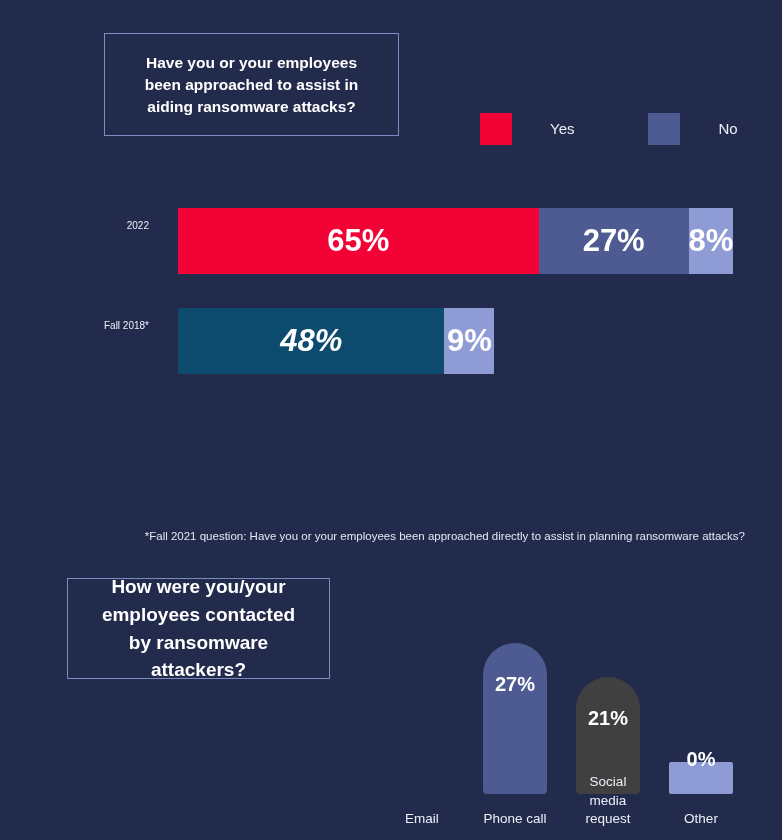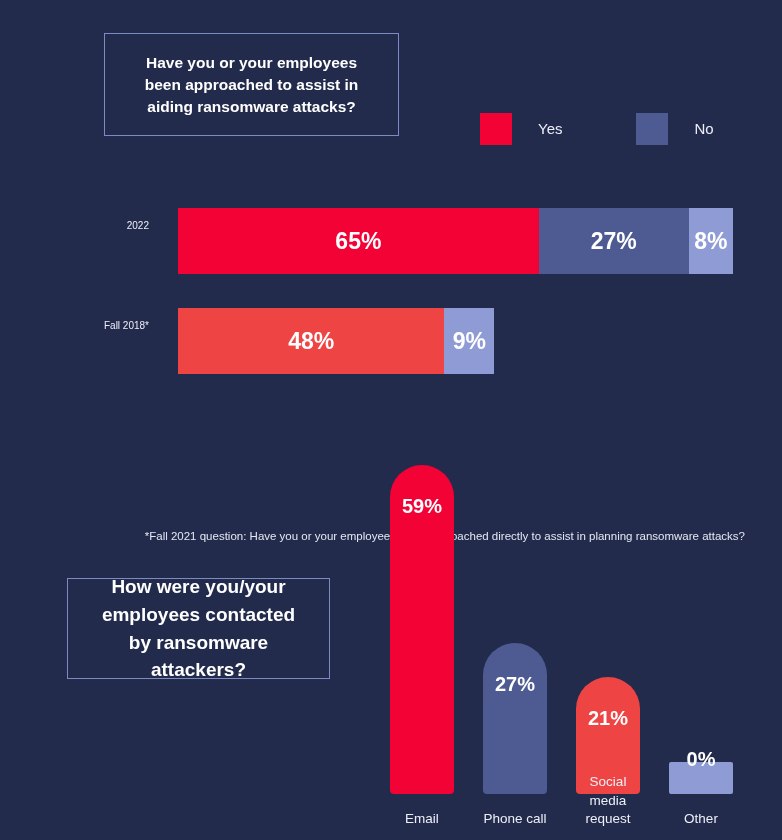--- a/index.html
+++ b/index.html
@@ -39,21 +39,21 @@
     color: #ffffff;
   }
 
   #legend {
     position: absolute;
     left: 432px; top: 56px;
     display: flex;
     align-items: center;
     gap: 26px;
   }
-  .legend-item { display: flex; align-items: center; gap: 10px; }
+  .legend-item { display: flex; align-items: center; gap: 22px; }
   .legend-swatch { width: 28px; height: 26px; display: block; }
   .legend-label { font-size: 15px; color: #EDEFF7; }
 
   
   #stacked-chart { position: absolute; left: 0; top: 140px; width: 782px; height: 250px; }
 
   .stack-row {
     position: absolute;
     left: 0;
     width: 782px;
@@ -78,21 +78,21 @@
     height: 66px;
     display: flex;
     flex: none;
   }
 
   .stack-seg {
     height: 66px;
     display: flex;
     align-items: center;
     justify-content: center;
-    font-size: 23px;
+    font-size: 31px;
     font-weight: bold;
     color: #ffffff;
     overflow: hidden;
   }
 
   #footnote {
     position: absolute;
     left: 0; top: 358px;
     width: 745px;
     text-align: right;
@@ -208,50 +208,47 @@
     <div class="stack-bar">
       <div class="stack-seg" style="background: rgb(242, 2, 53); width: 65%;">65%</div>
       <div class="stack-seg" style="background: rgb(78, 91, 146); width: 27%;">27%</div>
       <div class="stack-seg" style="background: rgb(142, 155, 212); width: 8%;">8%</div>
     </div>
   </div>
 
   <div class="stack-row" id="stack-row-1">
     <div class="stack-row-label">Fall 2018*</div>
     <div class="stack-bar">
-      <div class="stack-seg" style="background: #ef4444; width: 48%;">48%</div>
+      <div class="stack-seg" style="background: #0c4a6e; width: 48%; font-style: italic;">48%</div>
       <div class="stack-seg" style="background: rgb(142, 155, 212); width: 9%;">9%</div>
     </div>
   </div>
 
   <div id="footnote">*Fall 2021 question: Have you or your employees been approached directly to assist in planning ransomware attacks?</div>
 </div>
 
 <div id="question-box-2">
   <div class="qtext">How were you/your employees contacted by ransomware attackers?</div>
 </div>
 
 <div id="column-chart">
 
   <div class="col-group" id="col-group-0">
-    <div class="col-bar" style="background: rgb(242, 2, 53); height: 329.258px;">
-      <span class="col-value">59%</span>
-    </div>
     <div class="col-label">Email</div>
   </div>
 
   <div class="col-group" id="col-group-1">
     <div class="col-bar" style="background: rgb(78, 91, 146); height: 150.677px;">
       <span class="col-value">27%</span>
     </div>
     <div class="col-label">Phone call</div>
   </div>
 
   <div class="col-group" id="col-group-2">
-    <div class="col-bar" style="background: #ef4444; height: 117.194px;">
+    <div class="col-bar" style="background: #404040; height: 117.194px;">
       <span class="col-value">21%</span>
     </div>
     <div class="col-label">Social media request</div>
   </div>
 
   <div class="col-group" id="col-group-3">
     <div class="col-bar zero" style="background: rgb(142, 155, 212);">
       <span class="col-value">0%</span>
     </div>
     <div class="col-label">Other</div>

